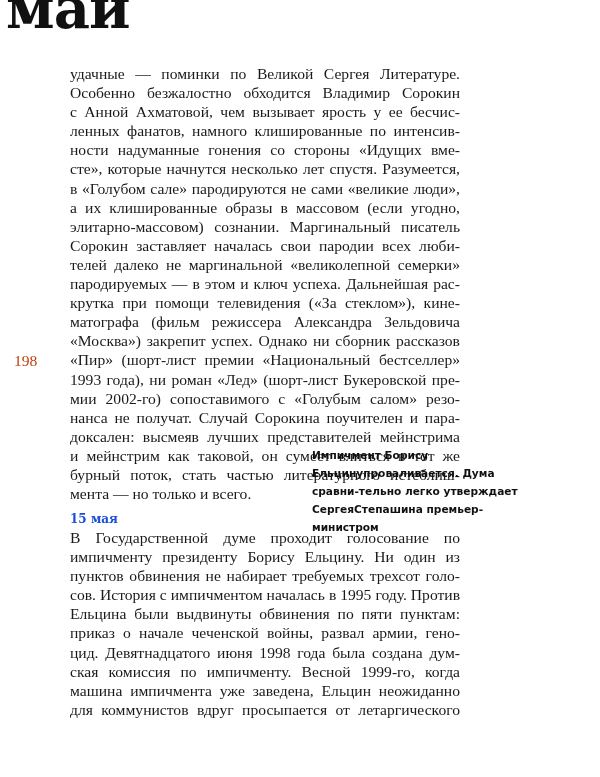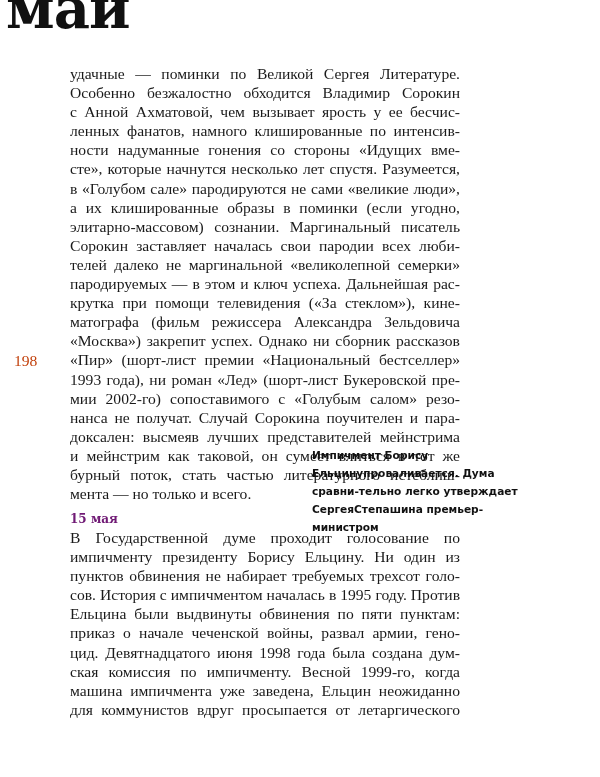--- a/index.html
+++ b/index.html
@@ -18,37 +18,37 @@
   .pagenum {
     position: absolute; left: 14px; top: 352px;
     font-family: "Liberation Serif", serif; font-size: 15.6px; color: #c2410c;
   }
   .aside {
     position: absolute; left: 312px; top: 446px; width: 215px;
     font-family: "DejaVu Sans", sans-serif; font-weight: bold; font-size: 10.6px; line-height: 18px; color: #111;
   }
   .date {
     position: absolute; left: 70px; top: 512px;
-    font-family: "DejaVu Serif", serif; font-weight: bold; font-size: 12px; color: #701a75;
+    font-family: "DejaVu Serif", serif; font-weight: bold; font-size: 12px; color: #1d4ed8;
   }
 </style>
 </head>
 <body>
 
 <div class="title">май</div>
 
 <div class="col" id="block1" style="top:64px;">
     <span class="line">удачные — поминки по Великой Сергея Литературе.</span>
     <span class="line">Особенно безжалостно обходится Владимир Сорокин</span>
     <span class="line">с Анной Ахматовой, чем вызывает ярость у ее бесчис-</span>
     <span class="line">ленных фанатов, намного клишированные по интенсив-</span>
     <span class="line">ности надуманные гонения со стороны «Идущих вме-</span>
     <span class="line">сте», которые начнутся несколько лет спустя. Разумеется,</span>
     <span class="line">в «Голубом сале» пародируются не сами «великие люди»,</span>
-    <span class="line">а их клишированные образы в поминки (если угодно,</span>
+    <span class="line">а их клишированные образы в массовом (если угодно,</span>
     <span class="line">элитарно-массовом) сознании. Маргинальный писатель</span>
     <span class="line">Сорокин заставляет началась свои пародии всех люби-</span>
     <span class="line">телей далеко не маргинальной «великолепной семерки»</span>
     <span class="line">пародируемых — в этом и ключ успеха. Дальнейшая рас-</span>
     <span class="line">крутка при помощи телевидения («За стеклом»), кине-</span>
     <span class="line">матографа (фильм режиссера Александра Зельдовича</span>
     <span class="line">«Москва») закрепит успех. Однако ни сборник рассказов</span>
     <span class="line">«Пир» (шорт-лист премии «Национальный бестселлер»</span>
     <span class="line">1993 года), ни роман «Лед» (шорт-лист Букеровской пре-</span>
     <span class="line">мии 2002-го) сопоставимого с «Голубым салом» резо-</span>

